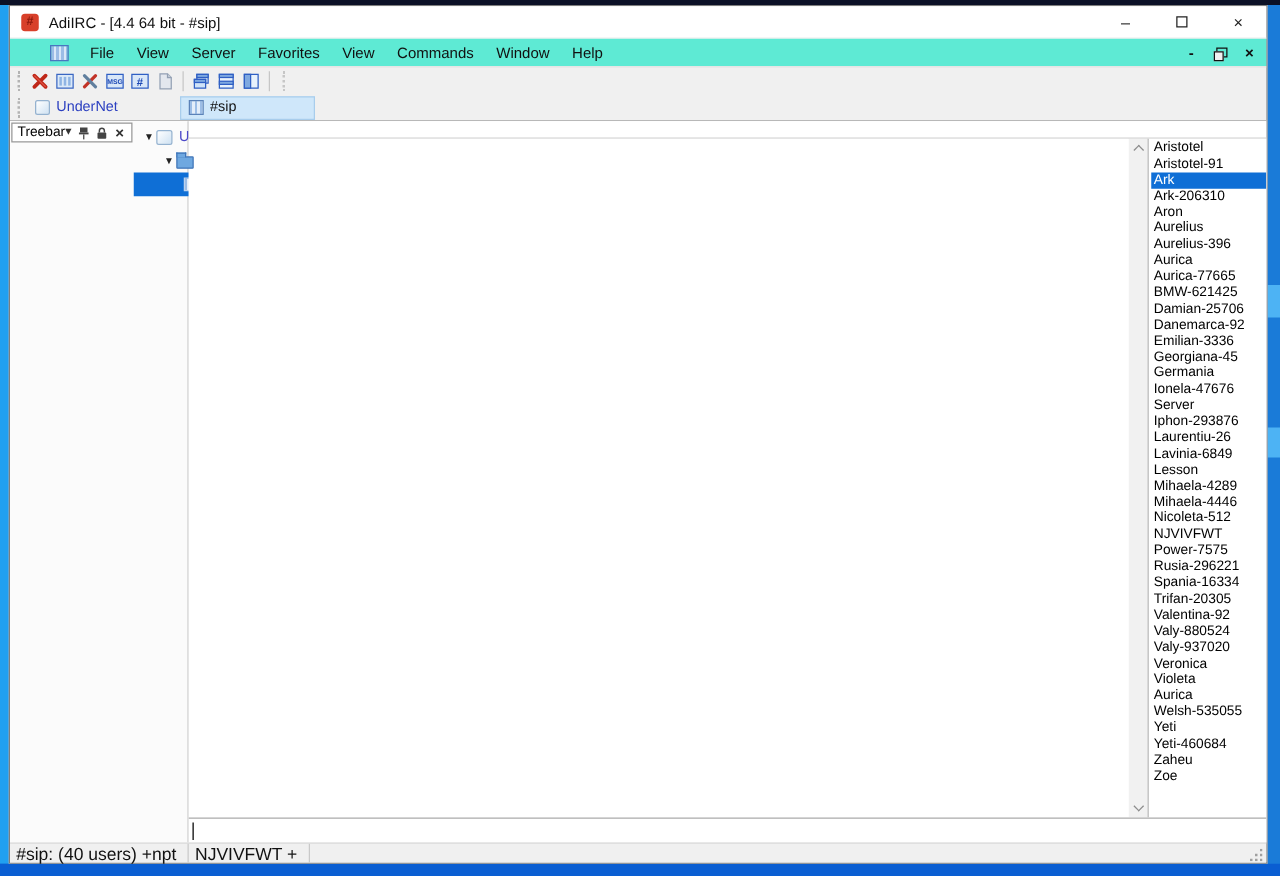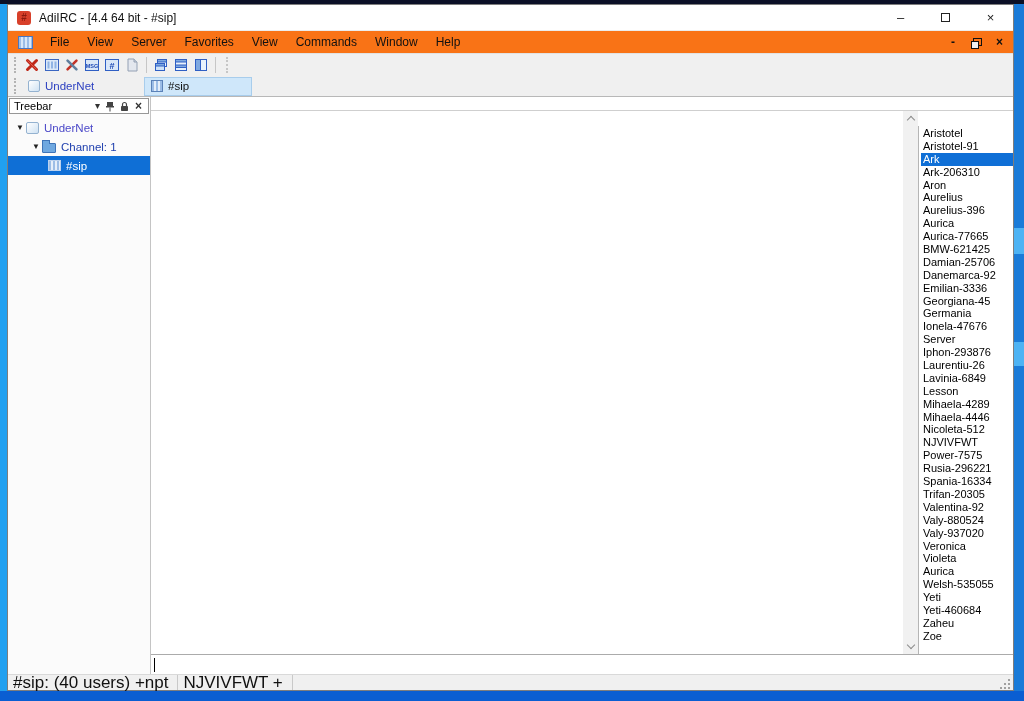--- a/index.html
+++ b/index.html
@@ -22,21 +22,21 @@
   .titlebar { height:26px; background:#fff; display:flex; align-items:center; flex:0 0 auto; border-bottom:1px solid #ececec; }
   .app-icon { width:14px; height:14px; margin-left:9px; border-radius:3px;
               background:var(--titlebar-icon-red,#d8402a); color:#8c1a0e; font-weight:bold; font-size:10px;
               display:flex; align-items:center; justify-content:center; }
   .win-title { margin-left:8px; font-size:12px; color:#111; }
   .win-controls { margin-left:auto; display:flex; height:100%; }
   .wc { width:45px; height:100%; display:flex; align-items:center; justify-content:center; font-size:13px; color:#222; }
   .maxbox { width:9px; height:9px; border:1px solid #222; display:block; }
 
   
-  .menubar { height:22px; background:#f97316; display:flex; align-items:center; flex:0 0 auto; }
+  .menubar { height:22px; background:#5eead4; display:flex; align-items:center; flex:0 0 auto;padding-left:22px; }
   .child-icon { width:15px; height:13px; margin-left:10px; border:1px solid #4a76c0; background:
                 repeating-linear-gradient(90deg,#9cbde6 0 2px,#d9e8f8 2px 4px); }
   .menus { display:flex; margin-left:8px; }
   .menu-item { padding:3px 9px; font-size:12px; color:#111; }
   .mdi-controls { margin-left:auto; margin-right:10px; display:flex; align-items:center; gap:16px; }
   .mdi-btn { font-weight:bold; font-size:12px; color:#111; line-height:10px; }
   .restore-glyph { position:relative; width:9px; height:9px; display:block; }
   .restore-glyph::before { content:""; position:absolute; left:2px; top:0; width:7px; height:6px; border:1.5px solid #111; }
   .restore-glyph::after  { content:""; position:absolute; left:0; top:3px; width:6px; height:6px; border:1.5px solid #111; background:#f0f0f0; }
 
@@ -54,21 +54,21 @@
   .tab-chan-ico { width:12px; height:12px; border:1px solid #5b82b8;
                   background:repeating-linear-gradient(90deg,#9cbde6 0 2px,#e4eefa 2px 4px); }
   .tab-undernet .tab-label { color:var(--tab-label-blue,#2b3fc0); }
   .tab-sip { margin-left:14px; background:var(--active-tab-bg,#cfe7fa); border:1px solid #a8cdec; }
   .tab-sip .tab-label { color:#111; }
 
   
   .main { flex:1 1 auto; display:flex; min-height:0; background:#fff; }
 
   
-  .treebar { width:143px; flex:0 0 auto; background:#fbfbfb; border-right:1px solid #c4c4c4; display:flex; flex-direction:column; }
+  .treebar { width:143px; flex:0 0 auto; background:#fbfbfb; border-right:1px solid #c4c4c4; display:flex; flex-direction:row; }
   .treebar-header { height:16px; margin:1px; background:#fff; border:1px solid #979797;
                     display:flex; align-items:center; font-size:11px; }
   .treebar-title { margin-left:4px; flex:1; }
   .th-icon { margin-right:6px; color:#333; font-size:10px; line-height:10px; display:flex; align-items:center; }
   .tree { padding-top:3px; }
   .tree-row { display:flex; align-items:center; height:19px; font-size:11.5px; white-space:nowrap; }
   .tw-arrow { font-size:8px; color:#222; width:12px; text-align:center; flex:0 0 auto; }
   .net-ico { width:13px; height:12px; border:1px solid #94b2d0; border-radius:2px;
              background:linear-gradient(135deg,#ffffff,#cfe2f3); margin-right:5px; flex:0 0 auto; }
   .folder-ico { position:relative; width:14px; height:10px; background:#6fa8e0; border:1px solid #3f74b8;
@@ -92,32 +92,32 @@
 
   
   .vscroll { width:15px; flex:0 0 auto; background:#f1f1f1; display:flex; flex-direction:column;
              justify-content:space-between; align-items:center; padding:4px 0; }
   .chev-up, .chev-down { width:6px; height:6px; border-left:1.5px solid #8c8c8c; border-top:1.5px solid #8c8c8c; }
   .chev-up { transform:rotate(45deg); margin-top:2px; }
   .chev-down { transform:rotate(225deg); margin-bottom:2px; }
 
   
   .userlist { width:95px; flex:0 0 auto; background:#fff; border-left:1px solid #b5b5b5;
-              padding:1px 0 0 2px; overflow:hidden;margin-top:15px; }
+              padding:1px 0 0 2px; overflow:hidden; }
   .user { height:12.9px; line-height:12.9px; font-size:11px; padding-left:2px; white-space:nowrap; }
   .user.selected { background:var(--selection-blue,#0f6fd6); color:#fff; }
 
   
   .inputrow { height:20px; flex:0 0 auto; background:#fff; border-top:1px solid #ababab;
               display:flex; align-items:center; }
   .caret { width:1px; height:14px; background:#000; margin-left:3px; }
 
   
   .statusbar { height:16px; flex:0 0 auto; background:#f0f0f0; border-top:1px solid #d9d9d9;
-               display:flex; align-items:center; font-size:17px; color:#111; }
+               display:flex; align-items:center; font-size:14px; color:#111; }
   .sseg { padding:0 9px 0 5px; border-right:1px solid #c9c9c9; height:100%; display:flex; align-items:center; }
   .sspacer { flex:1; }
   .sgrip { margin:0 3px 1px 0; align-self:flex-end; }
 </style>
 </head>
 <body>
 
 <div class="desktop">
   <div class="edge-top"></div>
   <div class="edge-left"></div>

